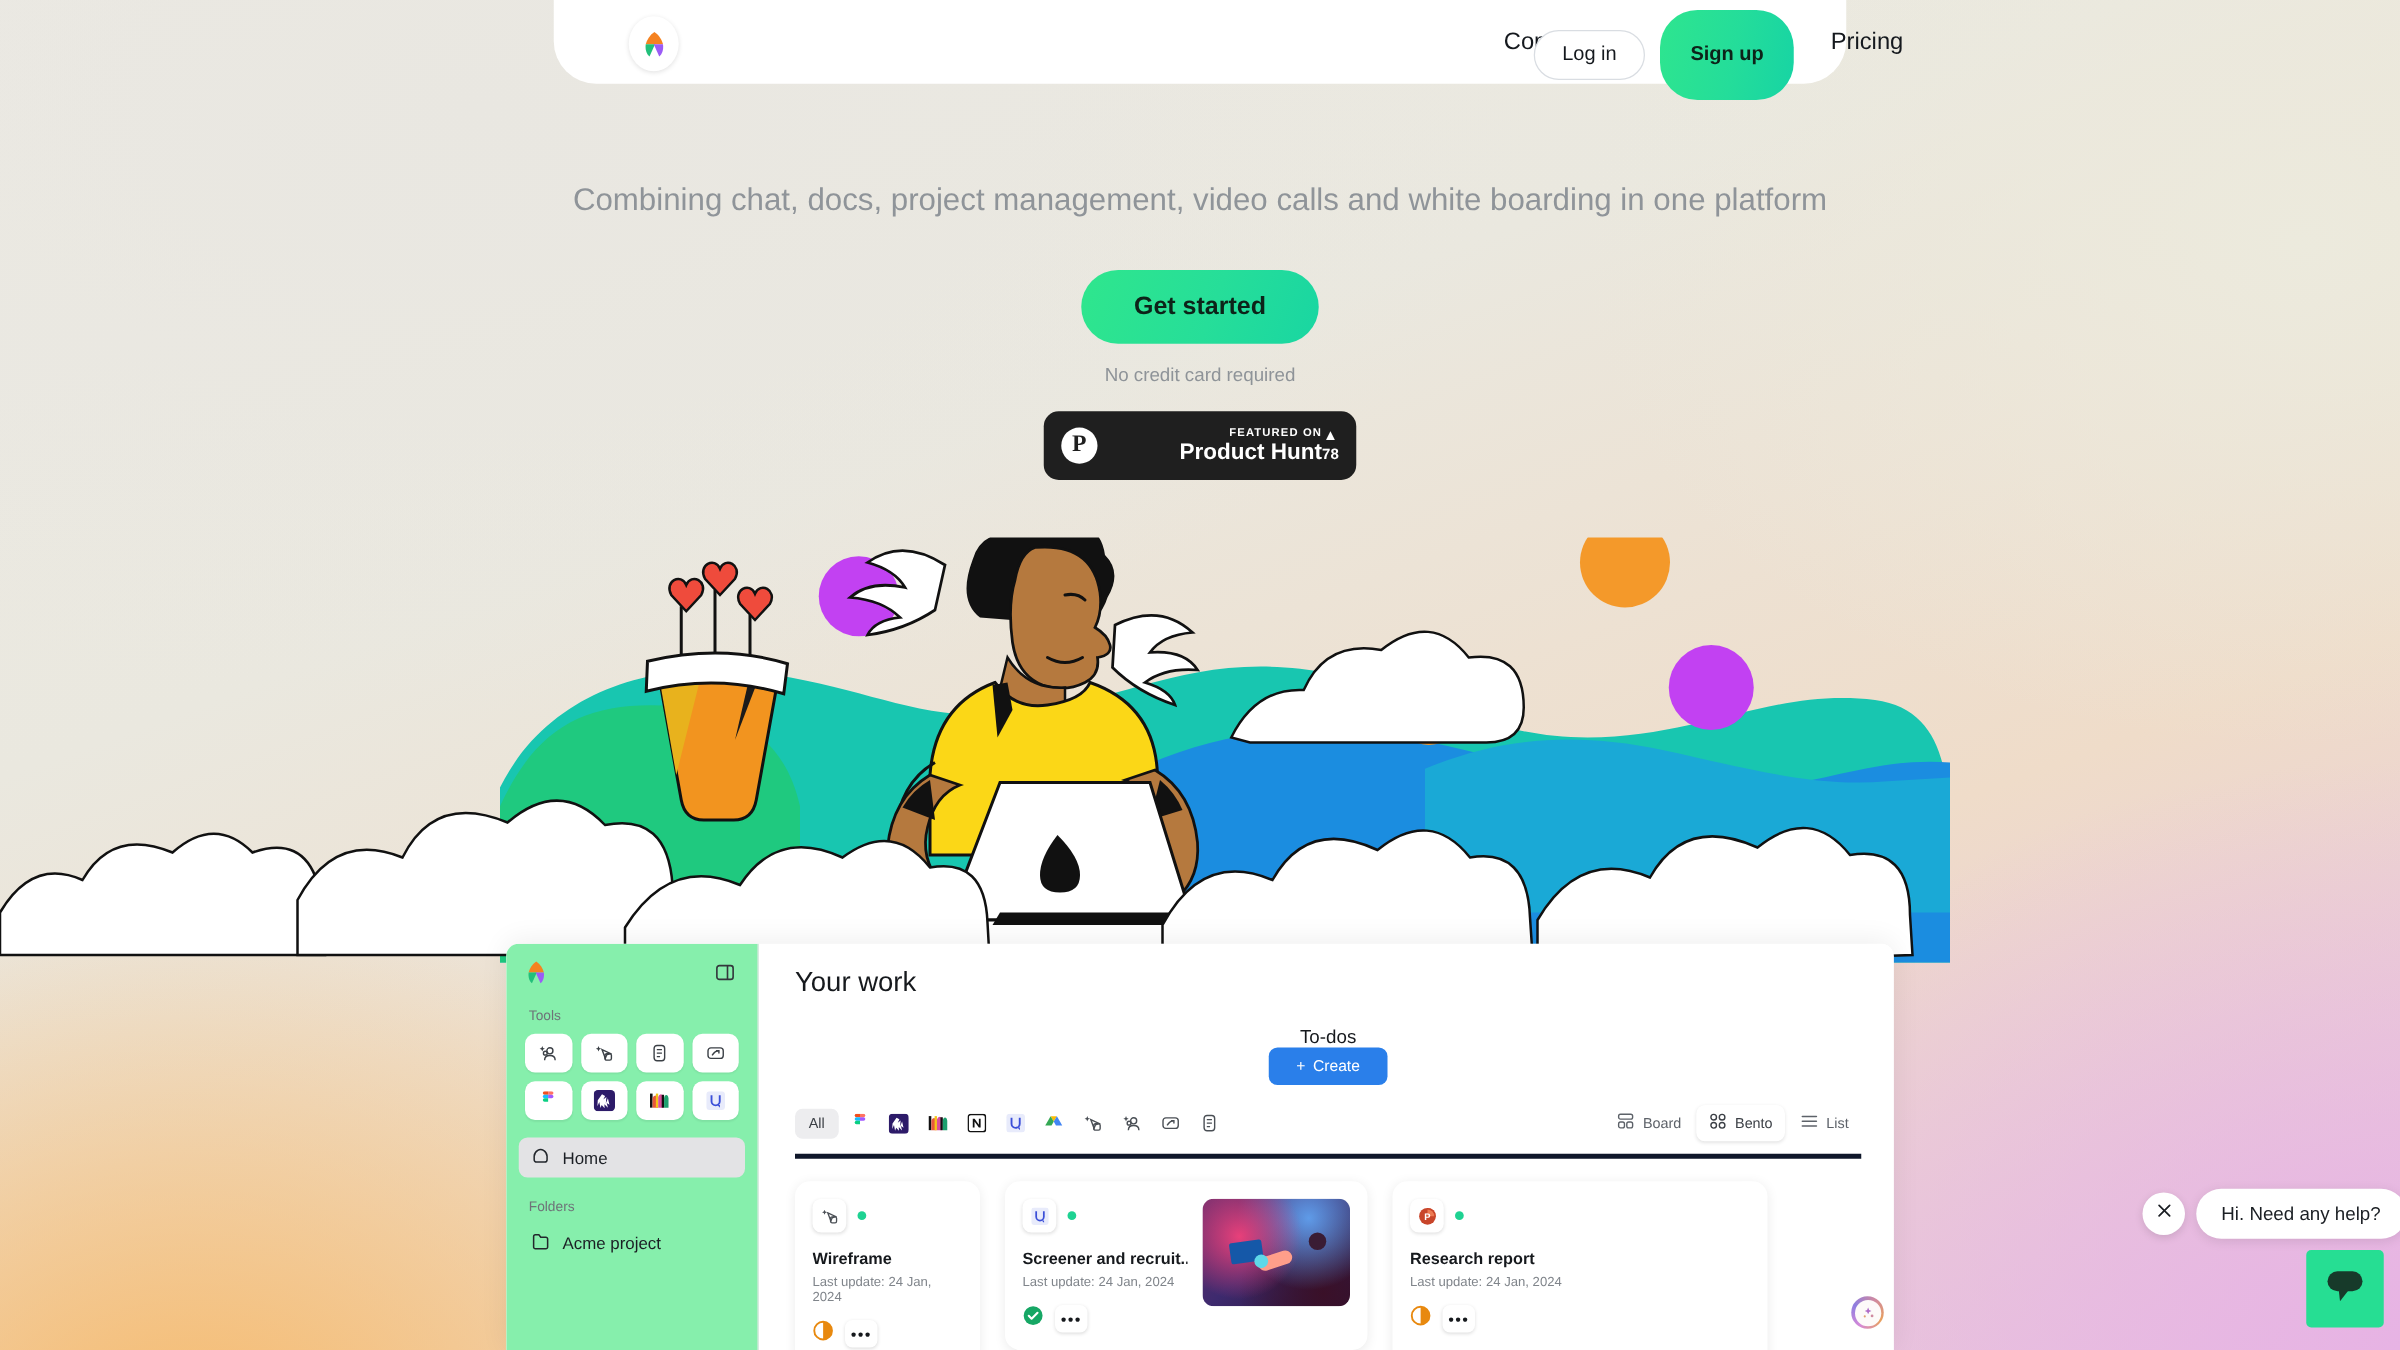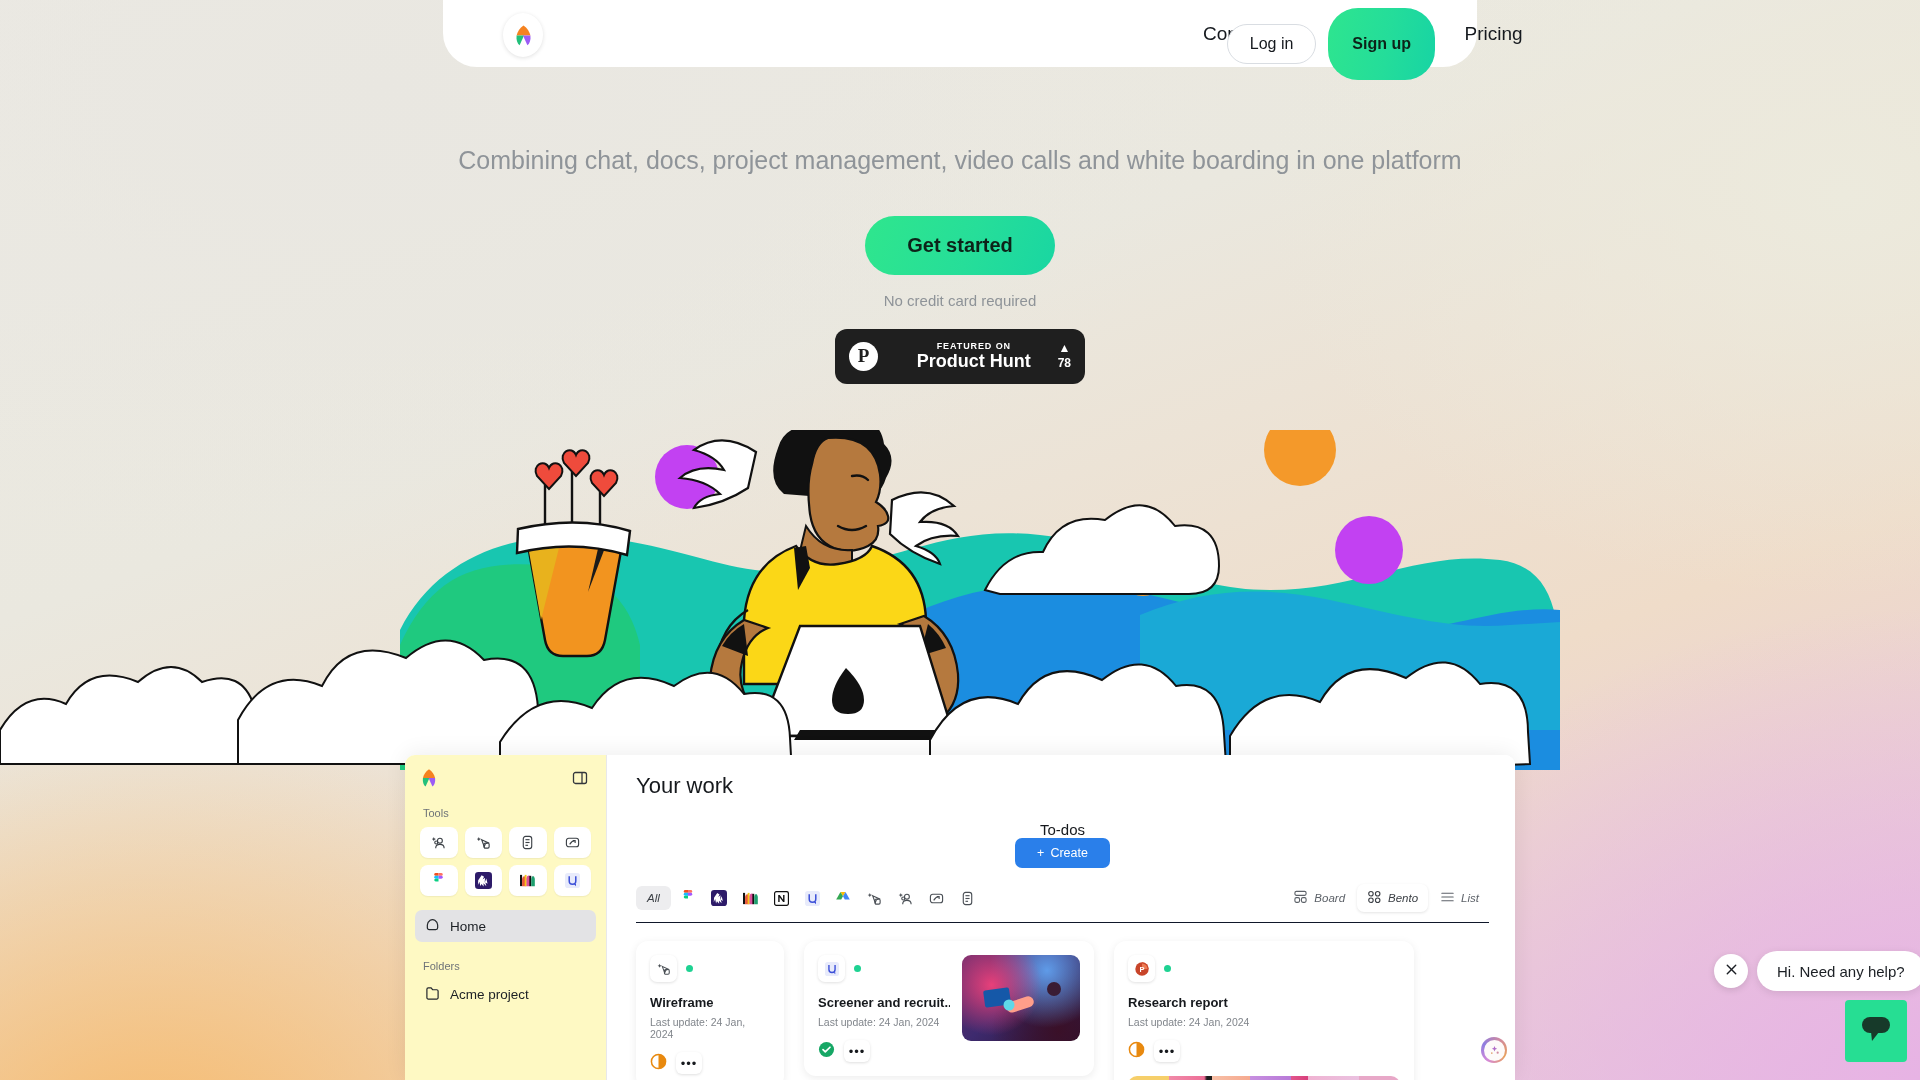--- a/index.html
+++ b/index.html
@@ -65,39 +65,39 @@
     margin: 20px auto 0; width: 250px; height: 55px;
     background: #1f1f1f; border-radius: 12px;
     display: flex; align-items: center; padding: 0 14px; cursor: pointer;
   }
   .ph-circle {
     width: 29px; height: 29px; border-radius: 50%; background: #fff;
     color: #1f1f1f; font-size: 19px; font-weight: 700;
     display: flex; align-items: center; justify-content: center; flex: none;
     font-family: "Liberation Serif", serif;
   }
-  .ph-text { margin-left: 12px; text-align: center; flex: 1; }
+  .ph-text { margin-left: 12px; text-align: right; flex: 1; }
   .ph-feat { font-size: 9px; color: #fff; letter-spacing: .9px; font-weight: 700; }
   .ph-name { font-size: 18px; color: #fff; font-weight: 700; line-height: 1.15; }
   .ph-vote { text-align: center; color: #fff; }
   .ph-arrow { font-size: 12px; line-height: 1; }
   .ph-count { font-size: 12px; font-weight: 700; margin-top: 2px; }
 
   
   .illustration { position: absolute; left: 0; top: 430px; width: 1920px; height: 400px; z-index: 10; }
 
   
   .app-window {
     position: absolute; left: 405px; top: 755px; width: 1110px; height: 325px;
     background: #fff; border-radius: 10px 10px 0 0; overflow: hidden;
     box-shadow: 0 -2px 22px rgba(0,0,0,.07); z-index: 30;
   }
   .app-sidebar {
     position: absolute; left: 0; top: 0; width: 202px; height: 100%;
-    background: #fef9c3; border-right: 1px solid #e8e8ea;
+    background: #86efac; border-right: 1px solid #e8e8ea;
   }
   .sb-top { display: flex; align-items: center; justify-content: space-between; padding: 12px 18px 0 14px; }
   .sb-logo { width: 20px; height: 22px; }
   .sb-panel-icon { width: 16px; height: 16px; cursor: pointer; }
   .sb-label { font-size: 11px; color: #6e7378; padding: 18px 0 8px 18px; }
   .tools-grid { display: grid; grid-template-columns: repeat(4, 1fr); gap: 7px; padding: 0 15px; }
   .tool-tile {
     height: 31px; background: #fff; border-radius: 8px;
     display: flex; align-items: center; justify-content: center; cursor: pointer;
     box-shadow: 0 1px 1.5px rgba(0,0,0,.06);
@@ -113,21 +113,21 @@
   .app-main { position: absolute; left: 205px; top: 0; right: 0; bottom: 0; background: #fff; padding: 18px 26px 0; overflow: hidden; }
   .main-title { font-size: 22px; font-weight: 400; color: #16191d; }
   .todos-row { display: flex; align-items: center; justify-content: space-between; margin-top: 22px; flex-direction: column; }
   .todos-label { font-size: 15px; color: #16191d; }
   .btn-create {
     background: #2a7fea; color: #fff; border: none; border-radius: 7px;
     font-size: 12.5px; padding: 8px 22px; cursor: pointer; font-family: inherit;
     display: flex; align-items: center; gap: 6px;
   }
   .filter-row { display: flex; align-items: center; justify-content: space-between; margin-top: 16px;
-                border-bottom: 1px solid #0f172a; padding-bottom: 10px; font-style: italic; }
+                border-bottom: 4px solid #0f172a; padding-bottom: 10px; }
   .filters { display: flex; align-items: center; gap: 4px; }
   .chip-all {
     font-size: 11.5px; color: #3c4046; background: #ededef; border-radius: 6px;
     padding: 6px 11px; cursor: pointer;
   }
   .filter-ico { width: 27px; height: 27px; display: flex; align-items: center; justify-content: center; cursor: pointer; border-radius: 6px; }
   .views { display: flex; align-items: center; gap: 2px; }
   .view-btn {
     display: flex; align-items: center; gap: 6px; font-size: 11.5px; color: #5d6269;
     padding: 6px 10px; border-radius: 7px; cursor: pointer;

